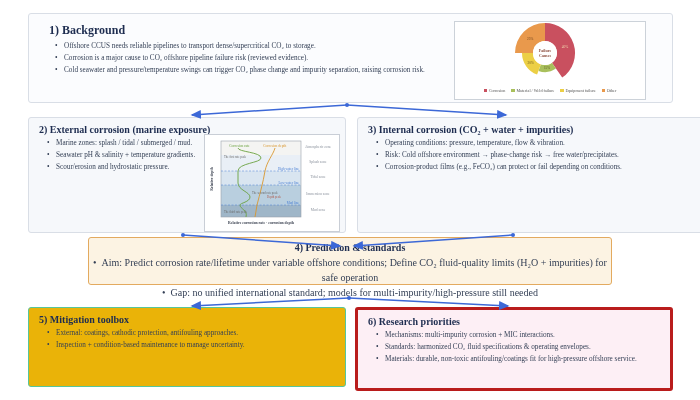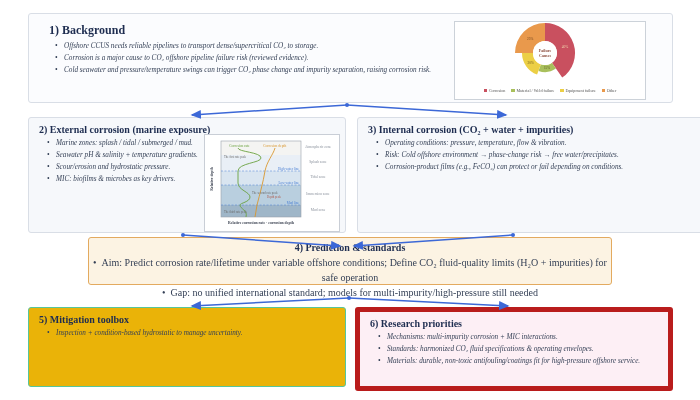--- a/index.html
+++ b/index.html
@@ -2,21 +2,21 @@
 <html><head>
 <meta charset="utf-8">
 <style>
   html,body{margin:0;padding:0;background:#ffffff;}
   #canvas{position:relative;width:700px;height:400px;background:#ffffff;overflow:hidden;
           font-family:"Liberation Serif","DejaVu Serif",serif;}
   .box{position:absolute;border:1px solid #d9dee6;background:#f8fafc;border-radius:3px;box-sizing:border-box;}
   .box-title{font-weight:bold;color:#1e2d50;font-size:10px;margin:6px 0 3px 10px;}
   .box-title.big{font-size:12px;margin-left:20px;margin-top:9px;}
   ul.bullets{margin:2px 0 0 0;padding:0 6px 0 18px;list-style:none;}
-  ul.bullets li{position:relative;padding-left:9px;font-size:7.2px;line-height:1.55;color:#333f55;margin-bottom:1px;font-style:italic;}
+  ul.bullets li{position:relative;padding-left:9px;font-size:7.2px;line-height:1.55;color:#333f55;margin-bottom:1px;}
   ul.bullets li::before{content:"\2022";position:absolute;left:0;top:0;color:#333f55;}
   
   #box-background{left:28px;top:13px;width:645px;height:90px;background:#fbfcfe;}
   #box-background ul.bullets{width:405px;padding-left:26px;}
   #pie-panel{position:absolute;right:26px;top:7px;width:190px;height:77px;background:#ffffff;border:1px solid #ccd2d9;}
   .pie-legend{display:flex;justify-content:center;gap:6px;font-size:4.2px;color:#555;margin-top:0px;}
   .pie-legend .li{display:flex;align-items:center;gap:1.5px;}
   .sw{width:3.5px;height:3.5px;display:inline-block;}
   .sw.red{background:#c9505f;} .sw.green{background:#a9c05c;} .sw.yellow{background:#eccf45;} .sw.orange{background:#e9994c;}
   
@@ -24,21 +24,21 @@
   #box-external ul.bullets{width:165px;}
   #marine-panel{position:absolute;right:5px;top:16px;width:134px;height:96px;background:#ffffff;border:1px solid #c9ced6;}
   #box-internal{left:357px;top:117px;width:362px;height:116px;background:#f6f8fb;}
   
   #box-prediction{left:88px;top:237px;width:524px;height:48px;background:#fcf3e3;border:1px solid #e3aa5f;text-align:center;}
   #box-prediction .box-title{margin:4px 0 2px 0;}
   .center-bullet{font-size:10px;color:#333f55;line-height:1.5;}
   .center-bullet::before{content:"\2022\00a0\00a0";}
   
   #box-mitigation{left:28px;top:307px;width:318px;height:80px;background:#eab308;border:1px solid #57c69a;}
-  #box-research{left:355px;top:307px;width:318px;height:84px;background:#fdeff5;border:5px solid #b91c1c;}
+  #box-research{left:355px;top:307px;width:318px;height:84px;background:#fdeff5;border:3px solid #b91c1c;}
   #arrow-layer{position:absolute;left:0;top:0;width:700px;height:400px;pointer-events:none;z-index:6;}
   text{font-family:"Liberation Serif","DejaVu Serif",serif;}
 </style>
 </head>
 <body>
 
 <div id="canvas">
 
   <div class="box" id="box-background">
     <div class="box-title big">1) Background</div>
@@ -84,21 +84,20 @@
       </div>
     </div>
   </div>
 
   <div class="box" id="box-external">
     <div class="box-title">2) External corrosion (marine exposure)</div>
     <ul class="bullets">
       <li>Marine zones: splash / tidal / submerged / mud.</li>
       <li>Seawater pH &amp; salinity + temperature gradients.</li>
       <li>Scour/erosion and hydrostatic pressure.</li>
-      <li>MIC: biofilms &amp; microbes as key drivers.</li>
     </ul>
 
     <div id="marine-panel">
       <svg width="132" height="94" viewBox="0 0 132 94">
         <rect x="16" y="6" width="80" height="14" fill="#f4f4f2"></rect>
         <rect x="16" y="20" width="80" height="16" fill="#e9eff6"></rect>
         <rect x="16" y="36" width="80" height="14" fill="#d9e5f0"></rect>
         <rect x="16" y="50" width="80" height="20" fill="#b9cfdf"></rect>
         <rect x="16" y="70" width="80" height="12" fill="#9fb6c8"></rect>
         <rect x="16" y="6" width="80" height="76" fill="none" stroke="#9aa2ab" stroke-width="0.6"></rect>
@@ -144,21 +143,22 @@
 
   <div class="box" id="box-prediction">
     <div class="box-title">4) Prediction &amp; standards</div>
     <div class="center-bullet">Aim: Predict corrosion rate/lifetime under variable offshore conditions; Define CO₂ fluid-quality limits (H₂O + impurities) for safe operation</div>
     <div class="center-bullet">Gap: no unified international standard; models for multi-impurity/high-pressure still needed</div>
   </div>
 
   <div class="box" id="box-mitigation">
     <div class="box-title">5) Mitigation toolbox</div>
     <ul class="bullets">
-      <li>Inspection + condition-based hydrostatic to manage uncertainty.</li>
+      <li>External: coatings, cathodic protection, antifouling approaches.</li>
+      <li>Inspection + condition-based maintenance to manage uncertainty.</li>
     </ul>
   </div>
 
   <div class="box" id="box-research">
     <div class="box-title">6) Research priorities</div>
     <ul class="bullets">
       <li>Mechanisms: multi-impurity corrosion + MIC interactions.</li>
       <li>Standards: harmonized CO₂ fluid specifications &amp; operating envelopes.</li>
       <li>Materials: durable, non-toxic antifouling/coatings fit for high-pressure offshore service.</li>
     </ul>

